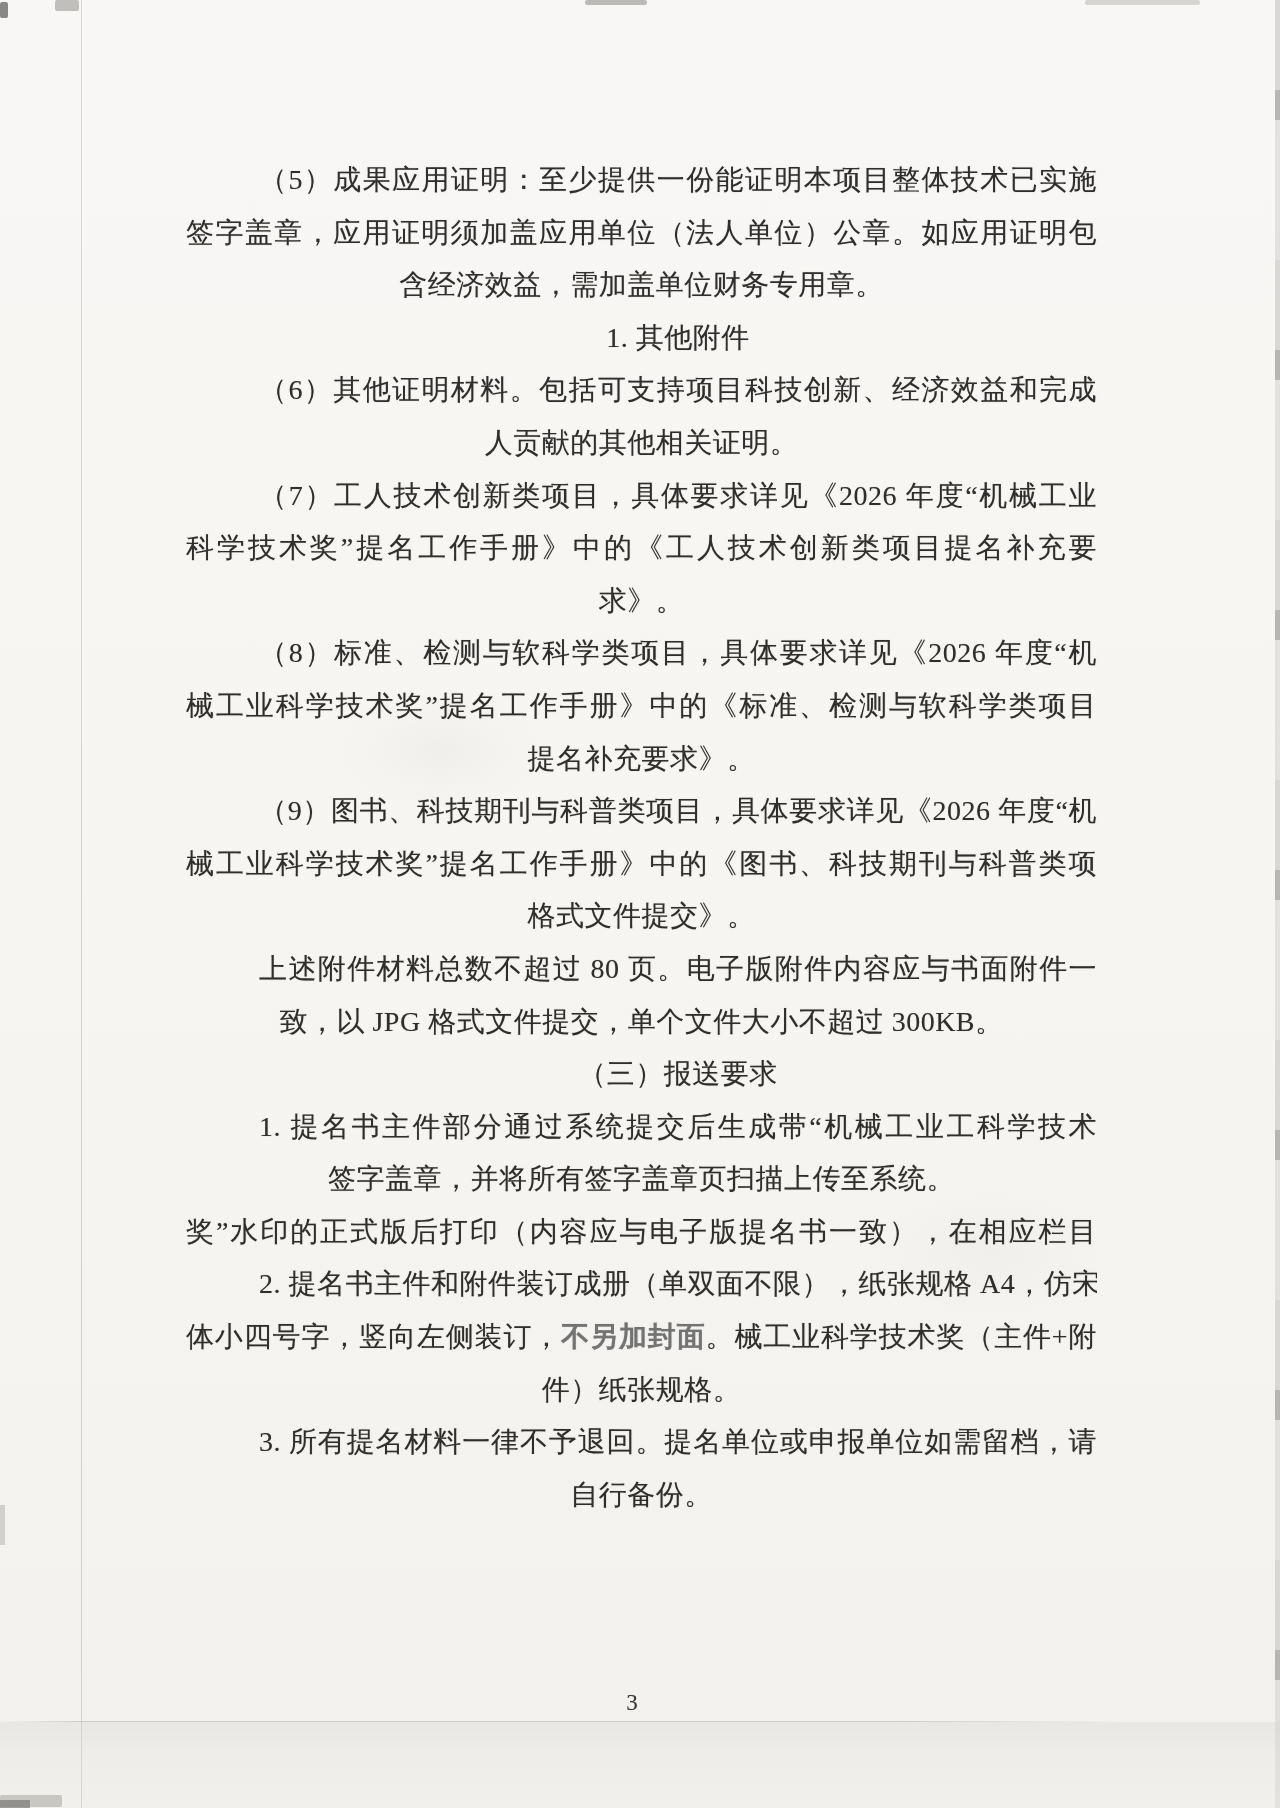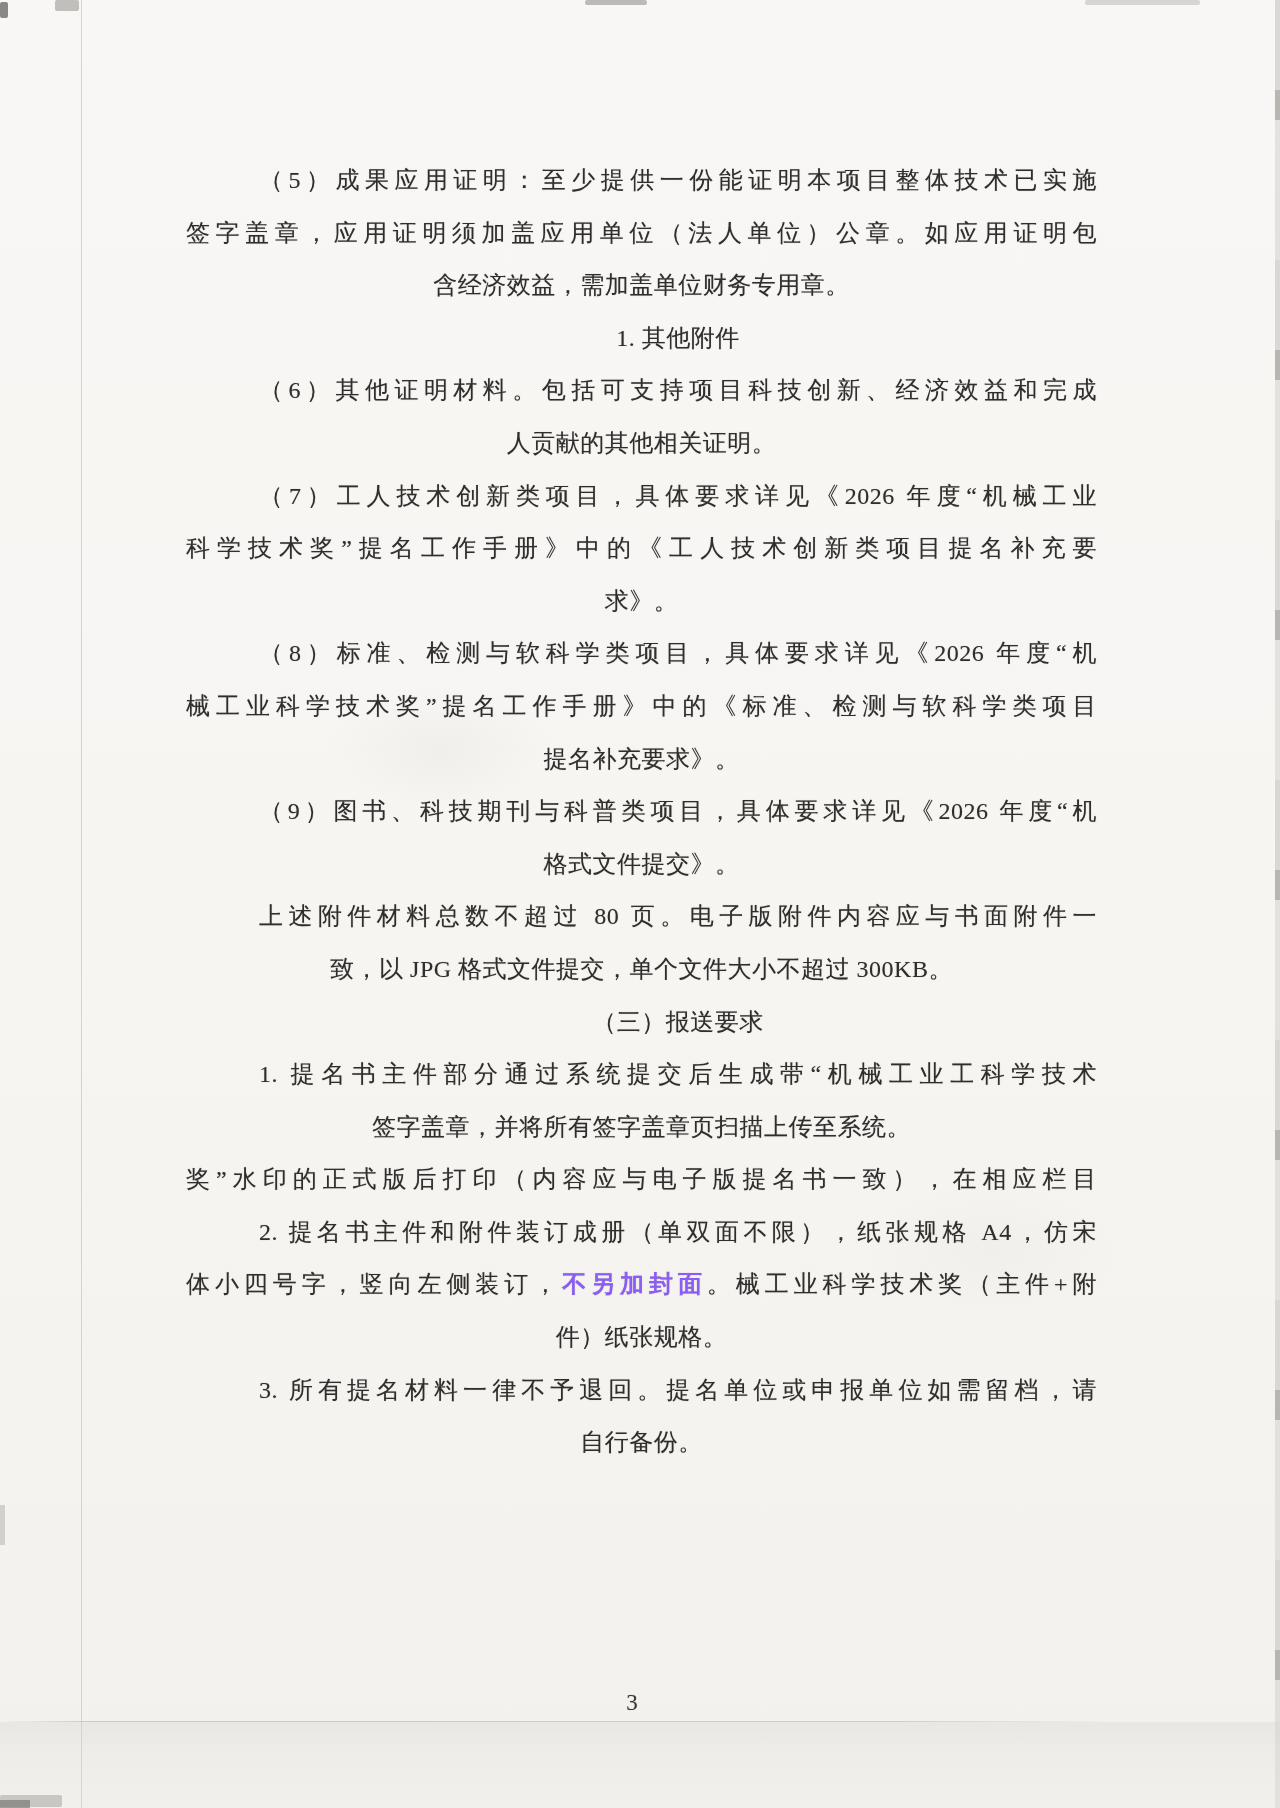--- a/index.html
+++ b/index.html
@@ -4,30 +4,30 @@
 <style>
   html,body{margin:0;padding:0;}
   body{
     width:1280px;height:1808px;position:relative;overflow:hidden;
     background:linear-gradient(180deg,#f8f7f5 0%,#f6f5f2 55%,#f2f1ee 100%);
     font-family:"Liberation Serif","DejaVu Serif",serif;
   }
   .page{position:absolute;inset:0;}
   .content{
     position:absolute;left:186px;top:154px;width:911px;
-    color:#2f2e2c;font-size:24px;
+    color:#2f2e2c;font-size:28px;
     text-shadow:0 0 1px rgba(70,68,64,.38);
   }
   .line{
     height:52.6px;line-height:52.6px;overflow:hidden;
     text-align:center;letter-spacing:.5px;white-space:nowrap;
   }
   .indent{text-indent:73px;}
   .justify{text-align:justify;text-align-last:justify;}
-  .b{font-weight:700;color:#8b5cf6;font-family:Liberation Mono, monospace;}
+  .b{font-weight:700;color:#737373;font-family:Liberation Mono, monospace;}
   .page-number{
     position:absolute;left:0;top:1690px;width:1264px;
     text-align:center;font-size:23px;color:#3a3936;
     text-shadow:0 0 1px rgba(70,68,64,.3);
   }
   
   .fold-left{position:absolute;left:81px;top:0;width:1px;height:1808px;background:rgba(186,184,179,.55);}
   .edge-right{position:absolute;right:0;top:0;width:5px;height:1808px;
     background:repeating-linear-gradient(180deg,rgba(205,203,198,.7) 0 90px,rgba(168,166,161,.8) 90px 120px,rgba(214,212,207,.6) 120px 260px);}
   .speck-tl1{position:absolute;left:0;top:2px;width:8px;height:16px;background:#6e6c69;border-radius:2px;opacity:.8;}
@@ -72,20 +72,21 @@
     <div class="line indent">1. 其他附件</div>
     <div class="line indent justify">（6）其他证明材料。包括可支持项目科技创新、经济效益和完成</div>
     <div class="line">人贡献的其他相关证明。</div>
     <div class="line indent justify">（7）工人技术创新类项目，具体要求详见《2026 年度“机械工业</div>
     <div class="line justify">科学技术奖”提名工作手册》中的《工人技术创新类项目提名补充要</div>
     <div class="line">求》。</div>
     <div class="line indent justify">（8）标准、检测与软科学类项目，具体要求详见《2026 年度“机</div>
     <div class="line justify">械工业科学技术奖”提名工作手册》中的《标准、检测与软科学类项目</div>
     <div class="line">提名补充要求》。</div>
     <div class="line indent justify">（9）图书、科技期刊与科普类项目，具体要求详见《2026 年度“机</div>
+    <div class="line justify">械工业科学技术奖”提名工作手册》中的《图书、科技期刊与科普类项</div>
     <div class="line">格式文件提交》。</div>
     <div class="line indent justify">上述附件材料总数不超过 80 页。电子版附件内容应与书面附件一</div>
     <div class="line">致，以 JPG 格式文件提交，单个文件大小不超过 300KB。</div>
     <div class="line indent">（三）报送要求</div>
     <div class="line indent justify">1. 提名书主件部分通过系统提交后生成带“机械工业工科学技术</div>
     <div class="line">签字盖章，并将所有签字盖章页扫描上传至系统。</div>
     <div class="line justify">奖”水印的正式版后打印（内容应与电子版提名书一致），在相应栏目</div>
     <div class="line indent justify">2. 提名书主件和附件装订成册（单双面不限），纸张规格 A4，仿宋</div>
     <div class="line justify">
       <span>体小四号字，竖向左侧装订，</span><span class="b">不另加封面</span><span>。械工业科学技术奖（主件+附</span>

